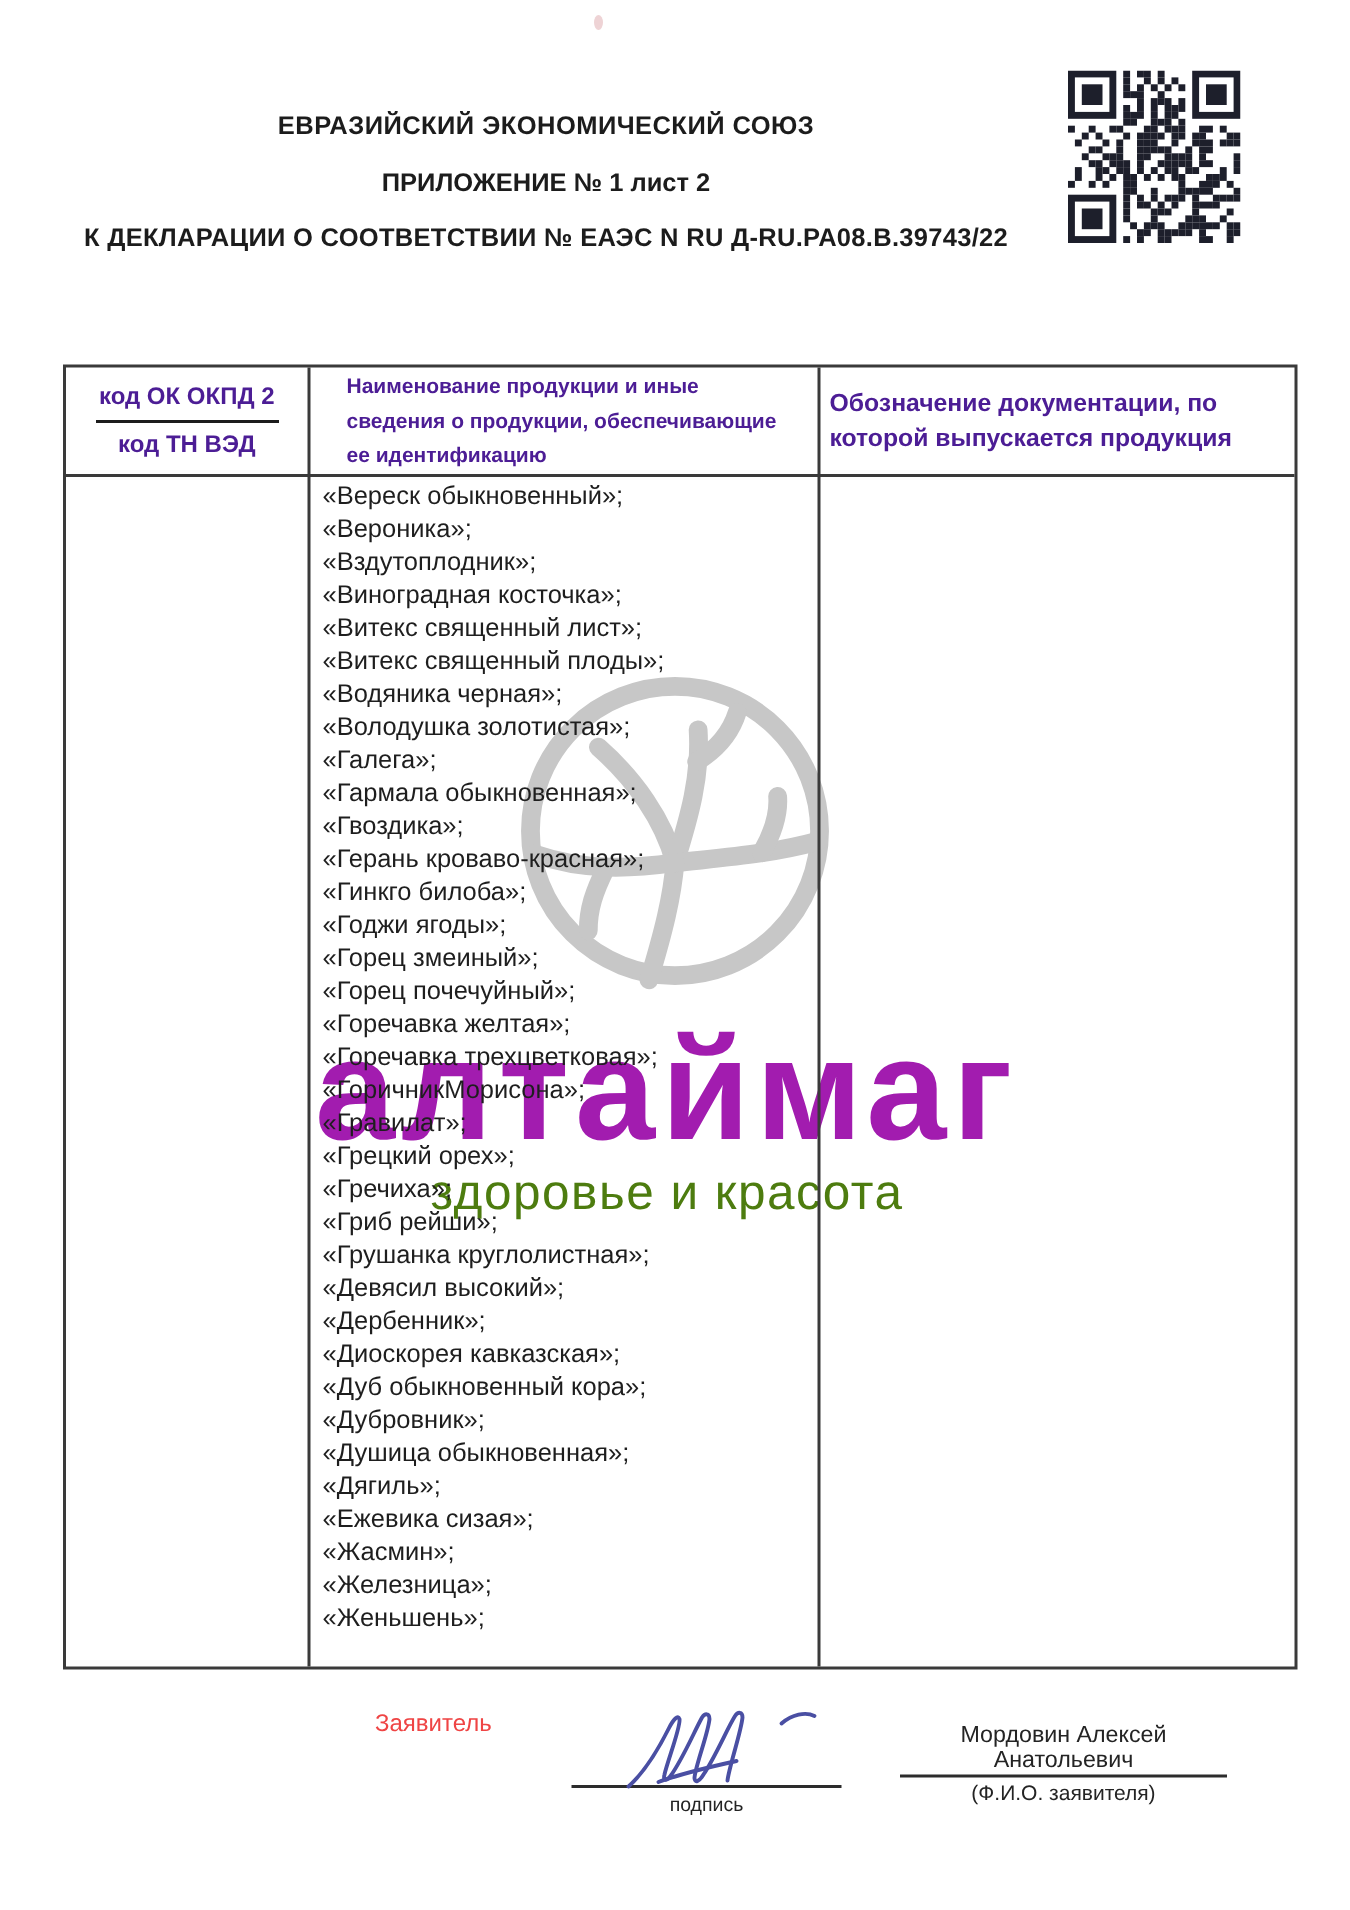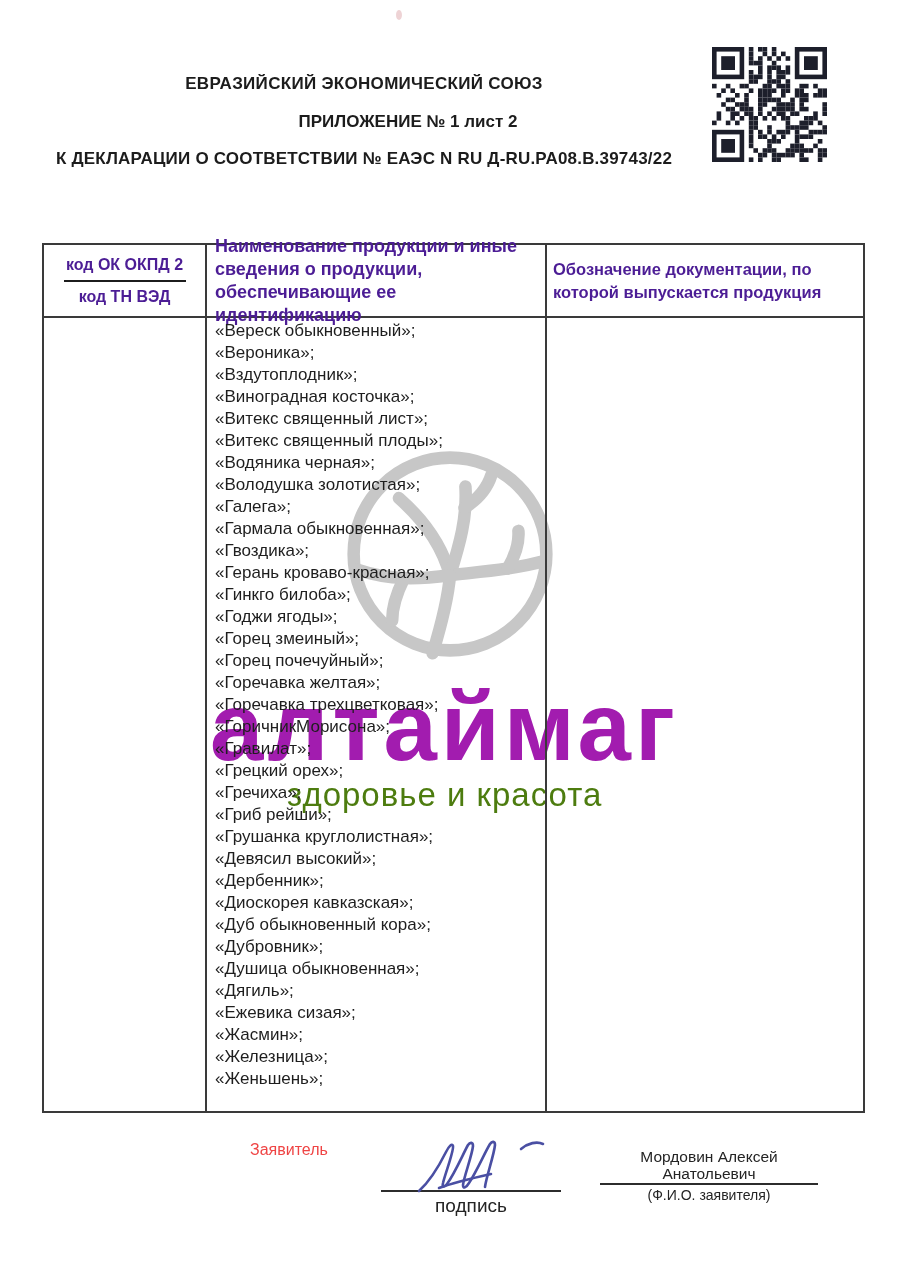--- a/index.html
+++ b/index.html
@@ -3,51 +3,51 @@
 <meta charset="utf-8">
 <style>
   html,body{margin:0;padding:0;background:#ffffff;}
   .page{
     position:relative; width:900px; height:1273px; background:#ffffff;
     font-family:"Liberation Sans","DejaVu Sans",sans-serif; color:#1f1f1f; overflow:hidden;
   }
   
   .hdr{position:absolute; left:0; width:728px; text-align:center; font-weight:bold; color:#1c1c1c;}
   .hdr.h1{top:74px;  font-size:17px; letter-spacing:.3px;}
-  .hdr.h2{top:112px; font-size:17px;margin-left:44px;}
+  .hdr.h2{top:112px; font-size:17px;}
   .hdr.h3{top:149px; font-size:17px; letter-spacing:.2px;}
   .qr{position:absolute; left:712px; top:47px; width:115px; height:115px;}
   .speck{position:absolute; left:396px; top:10px; width:6px; height:10px; background:rgba(205,130,135,.35); border-radius:50%;}
   
   .watermark{position:absolute; inset:0; z-index:1; pointer-events:none;}
   .wm-logo{position:absolute; left:344px; top:448px; width:212px; height:212px;}
   .wm-title{position:absolute; left:210px; top:672px; font-size:96px; font-weight:bold;
             letter-spacing:4px; color:#a21caf;}
   .wm-sub{position:absolute; left:287px; top:776px; font-size:33px; font-weight:normal; color:#4d7c0f; letter-spacing:1px;}
   
   .doc-table{position:absolute; left:42px; top:243px; width:819px; height:866px;
              border:2px solid #3a3a3a; z-index:2; background:transparent;}
   .sep-v{position:absolute; top:0; bottom:0; width:2px; background:#3a3a3a;}
   .sep-v.v1{left:161px;} .sep-v.v2{left:501px;}
   .sep-h{position:absolute; left:0; right:0; top:71px; height:2px; background:#3a3a3a;}
   .cell-h{position:absolute; top:0; height:71px; display:flex; flex-direction:column;
           align-items:center; justify-content:center; font-weight:bold; font-size:16px;
           text-align:left; line-height:22px; color:#4c1d95;}
   .c1h{left:0; width:161px;}
   .c1h .fraction-line{width:122px; height:2px; background:#1c1c1c; margin:4px 0;}
-  .c2h{left:163px; width:338px; font-size:18px; line-height:23px; padding:0 8px; box-sizing:border-box;}
+  .c2h{left:163px; width:338px; font-size:14px; line-height:23px; padding:0 24px; box-sizing:border-box;}
   .c3h{left:503px; width:316px; font-size:16.5px; line-height:23px; padding:0 6px; box-sizing:border-box;}
   .product-list{position:absolute; left:171px; top:75px; width:330px;}
   .product-item{font-size:17px; line-height:22px; color:#1e1e1e; white-space:nowrap;}
   
   .applicant-label{position:absolute; left:250px; top:1141px; font-size:16px; color:#ef4444; z-index:2;}
   .sig-svg{position:absolute; left:415px; top:1136px; width:150px; height:58px; z-index:3;}
   .sig-line{position:absolute; left:381px; top:1190px; width:180px; height:2px; background:#2c2c2c; z-index:2;}
   .sig-caption{position:absolute; left:381px; top:1195px; width:180px; text-align:center;
-               font-size:19px; color:#242424; z-index:2;}
+               font-size:13px; color:#242424; z-index:2;}
   .name-block{position:absolute; left:600px; top:1148px; width:218px; text-align:center;
               font-size:15.5px; line-height:17px; color:#242424; z-index:2;}
   .name-line{position:absolute; left:600px; top:1183px; width:218px; height:2px; background:#2c2c2c; z-index:2;}
   .fio-caption{position:absolute; left:600px; top:1187px; width:218px; text-align:center;
                font-size:14px; color:#242424; z-index:2;}
 </style>
 </head>
 <body>
 
 <div class="page">

